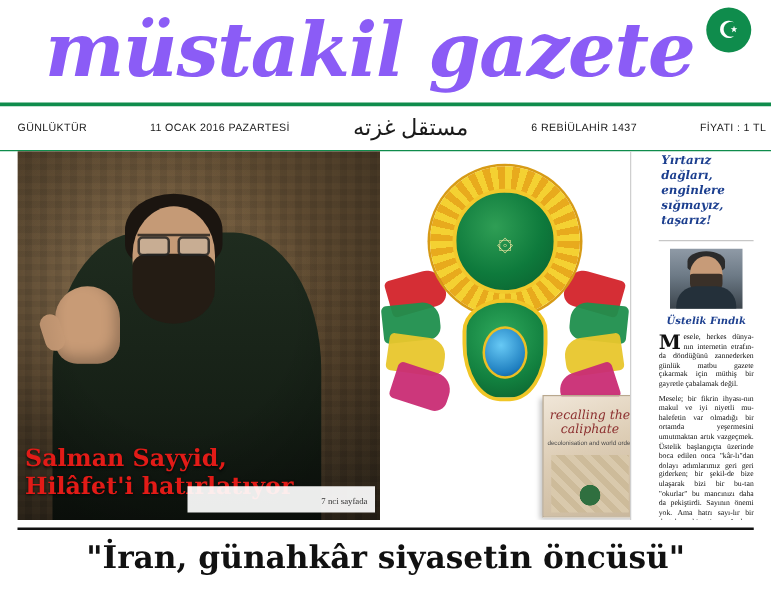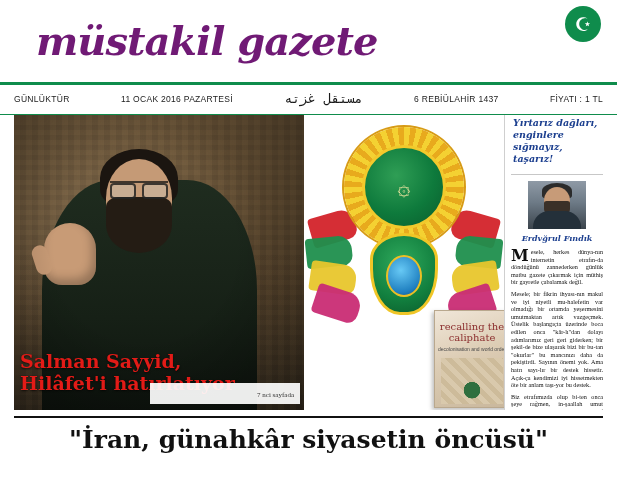--- a/index.html
+++ b/index.html
@@ -14,26 +14,26 @@
   }
 
   
   .masthead {
     position: relative;
     height: 82px;
     padding: 4px 14px 0 14px;
   }
   .masthead-title {
     font-family: "DejaVu Serif", serif;
-    font-size: 40px;
+    font-size: 60px;
     line-height: 74px;
     font-style: italic;
     font-weight: 700;
     letter-spacing: -1px;
-    color: #701a75;
+    color: #8b5cf6;
     white-space: nowrap;
     padding-left: 22px;
   }
   .masthead-logo {
     position: absolute;
     top: 6px;
     right: 16px;
     width: 36px;
     height: 36px;
     border-radius: 50%;
@@ -58,27 +58,27 @@
   }
 
   
   .infobar {
     display: flex;
     align-items: center;
     justify-content: space-between;
     font-family: "Liberation Sans", sans-serif;
     font-size: 8.5px;
     color: #1a1a1a;
-    padding: 6px 14px 6px 14px;
+    padding: 6px 4px 6px 14px;
     letter-spacing: 0.3px;
   }
   .infobar .cell { white-space: nowrap; }
   .infobar .arabic {
-    font-family: Liberation Mono, monospace;
-    font-size: 13px;
+    font-family: Liberation Serif, serif;
+    font-size: 18px;
     direction: rtl;
   }
 
   
   .main {
     display: flex;
     padding: 0 14px;
     height: 295px;
     position: relative;
   }
@@ -92,21 +92,21 @@
     position: relative;
     width: 200px;
     flex: 0 0 200px;
     overflow: hidden;
   }
   .col-right {
     position: relative;
     width: 99px;
     flex: 1 1 auto;
     border-left: 1px solid #cfcfcf;
-    padding-left: 6px;
+    padding-left: 22px;
     overflow: hidden;
   }
 
   
   .photo {
     position: absolute;
     inset: 0;
     background:
       radial-gradient(ellipse at 30% 38%, rgba(255,230,190,0.25) 0%, rgba(0,0,0,0) 55%),
       linear-gradient(180deg, #6e5a3e 0%, #5e4d35 30%, #4b3d2a 60%, #2d2a22 100%);
@@ -310,20 +310,21 @@
     height: 98px;
     background: linear-gradient(160deg, #f0e6d8 0%, #ddcdb5 45%, #c9b79c 100%);
     border: 1px solid #b9a88e;
     box-shadow: -2px 2px 4px rgba(0,0,0,.25);
     overflow: hidden;
   }
   .book .btitle {
     margin-top: 10px;
     text-align: center;
     font-family: "DejaVu Serif", serif;
+    font-style: italic;
     font-size: 10px;
     color: #8c2f2f;
     line-height: 11px;
   }
   .book .bsub {
     text-align: center;
     font-size: 5px;
     color: #4a4a4a;
     margin-top: 3px;
     line-height: 6px;
@@ -521,21 +522,21 @@
 
   <div class="col-right">
     <div class="quote-box">Yırtarız dağları, enginlere sığmayız, taşarız!</div>
     <div class="divider"></div>
     <div class="author-photo">
       <div class="a-hair"></div>
       <div class="a-head"></div>
       <div class="a-beard"></div>
       <div class="a-body"></div>
     </div>
-    <div class="author-name">Erdvğrul Fındık</div>
+    <div class="author-name">Üstelik Fındık</div>
     <div class="col-text">
       <p class="dropcap">Mesele, herkes dünya-nın internetin etrafın-da döndüğünü zannederken günlük matbu gazete çıkarmak için müthiş bir gayretle çabalamak değil.</p>
       <p>Mesele; bir fikrin ihyası-nın makul ve iyi niyetli mu-halefetin var olmadığı bir ortamda yeşermesini umutmaktan artık vazgeçmek. Üstelik başlangıçta üzerinde boca edilen onca "kâr-lı"dan dolayı adımlarımız geri geri giderken; bir şekil-de bize ulaşarak bizi bir bu-tan "okurlar" bu mancınızı daha da pekiştirdi. Sayının önemi yok. Ama hatrı sayı-lır bir destek hissetir. Açık-ça kendimizi iyi hissetmekten öte bir anlam taşı-yor bu destek.</p>
       <p>Biz etrafımızda olup bi-ten onca şeye rağmen, in-şaallah umut açılışan isim-ler bir perspektif sunmak için çaba sarf edeceğiz. Ama daha önemlisi büyüklüğünü asla arınsaynayacağımız bir kitlenin bu çabamızda bi-ze önce veriyor olmasıdır.</p>
     </div>
   </div>
 </div>
 
 <div class="bottom">
   <div class="rule-top"></div>

